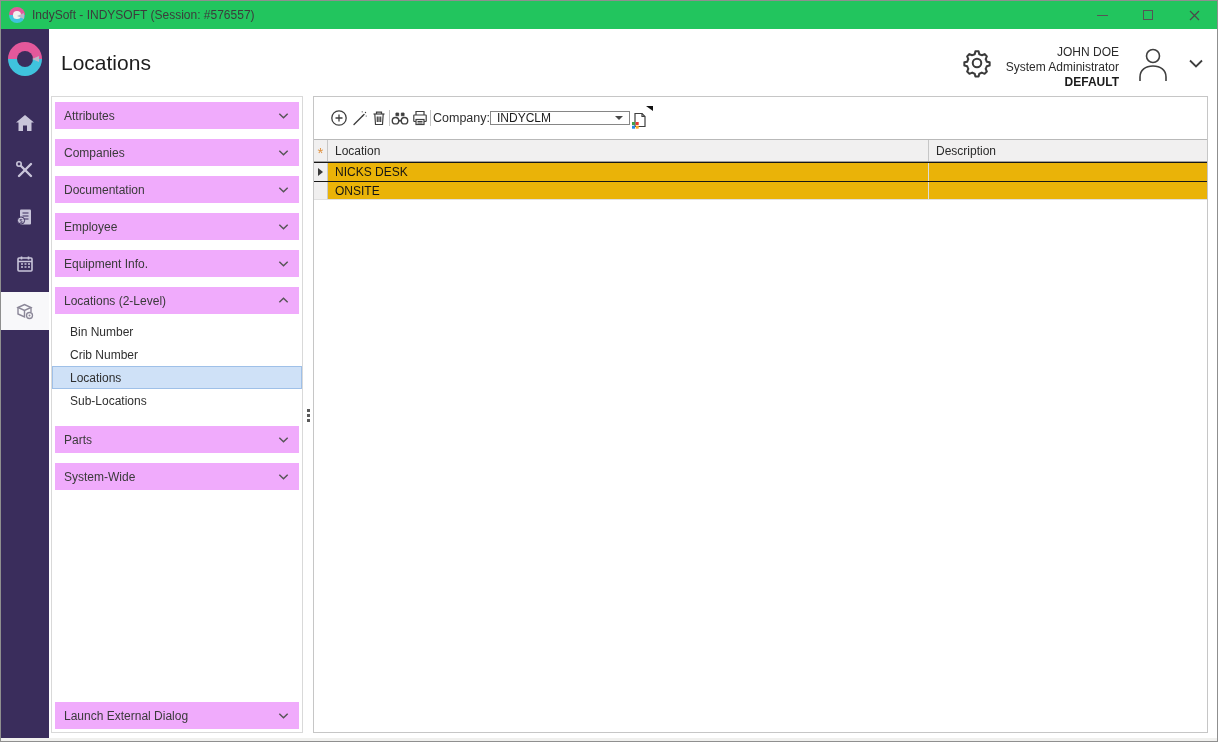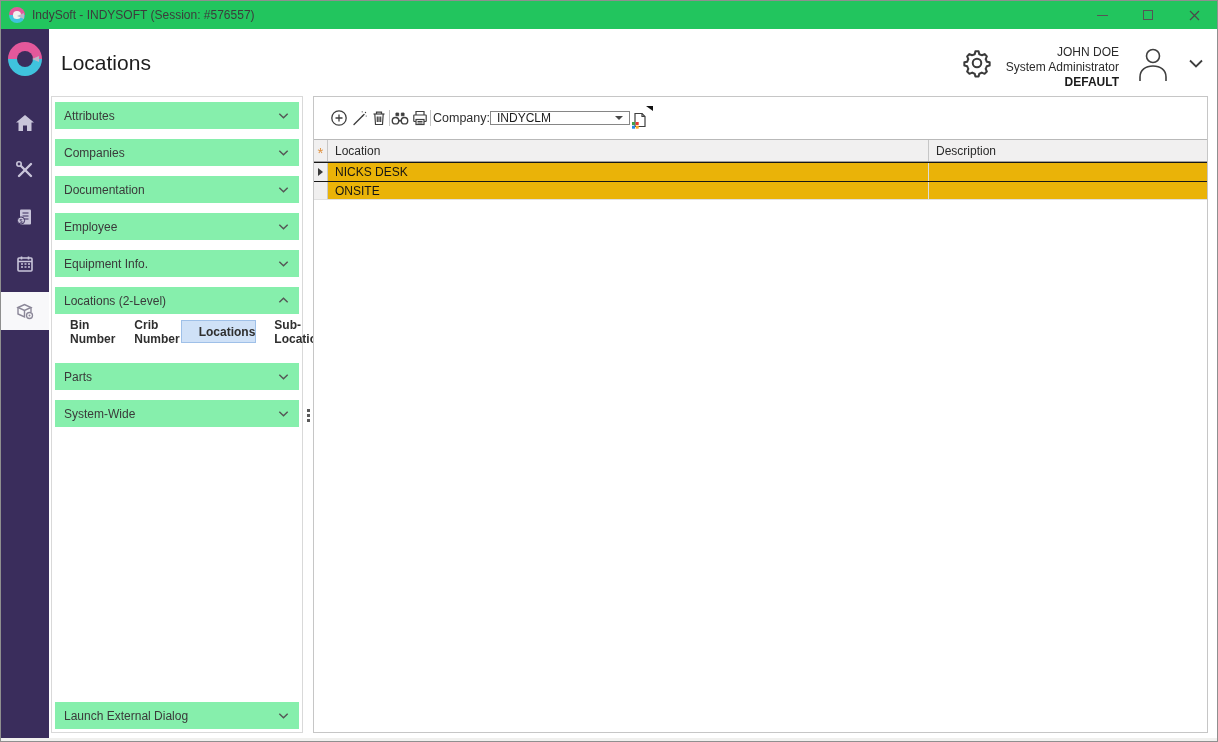--- a/index.html
+++ b/index.html
@@ -45,25 +45,25 @@
   .u-role { font-size:12px; color:#2b2b2b; }
   .u-company { font-size:12px; color:#1a1a1a; font-weight:bold; }
   .avatar svg { width:42px; height:38px; display:block; }
   .chev-btn svg { width:18px; height:18px; display:block; }
 
   
   .body { flex:1; display:flex; padding:0 9px 5px 2px; min-height:0; }
 
   
   .sidepanel { width:252px; flex:0 0 auto; background:#fff; border:1px solid #d9d9d9; display:flex; flex-direction:column; padding:5px 3px 3px 3px; }
-  .acc-header { height:27px; flex:0 0 auto; background:#86efac; display:flex; align-items:center; padding:0 9px; margin-bottom:10px; cursor:pointer; }
+  .acc-header { height:27px; flex:0 0 auto; background:#f0abfc; display:flex; align-items:center; padding:0 9px; margin-bottom:10px; cursor:pointer; }
   .acc-label { font-size:12px; color:#3a3a3a; }
   .acc-chev { margin-left:auto; }
   .acc-chev svg { width:13px; height:13px; display:block; }
-  .acc-items { margin:-4px -3px 20px -3px; display:flex; flex-direction:row;font-weight:bold; }
+  .acc-items { margin:-4px -3px 14px -3px; display:flex; flex-direction:column; }
   .acc-item { height:23px; display:flex; align-items:center; padding-left:17px; font-size:12px; color:#2f2f2f; cursor:pointer; border:1px solid transparent; }
   .acc-item.selected { background:#cfe1f7; border:1px solid #9fc0e8; }
   .acc-footer { margin-top:auto; margin-bottom:0; }
 
   
   .splitter { width:10px; flex:0 0 auto; display:flex; flex-direction:column; align-items:center; cursor:col-resize; }
   .split-dots { margin-top:313px; display:flex; flex-direction:column; gap:2px; }
   .split-dots i { width:3px; height:3px; background:#5a5a5a; display:block; }
 
   

